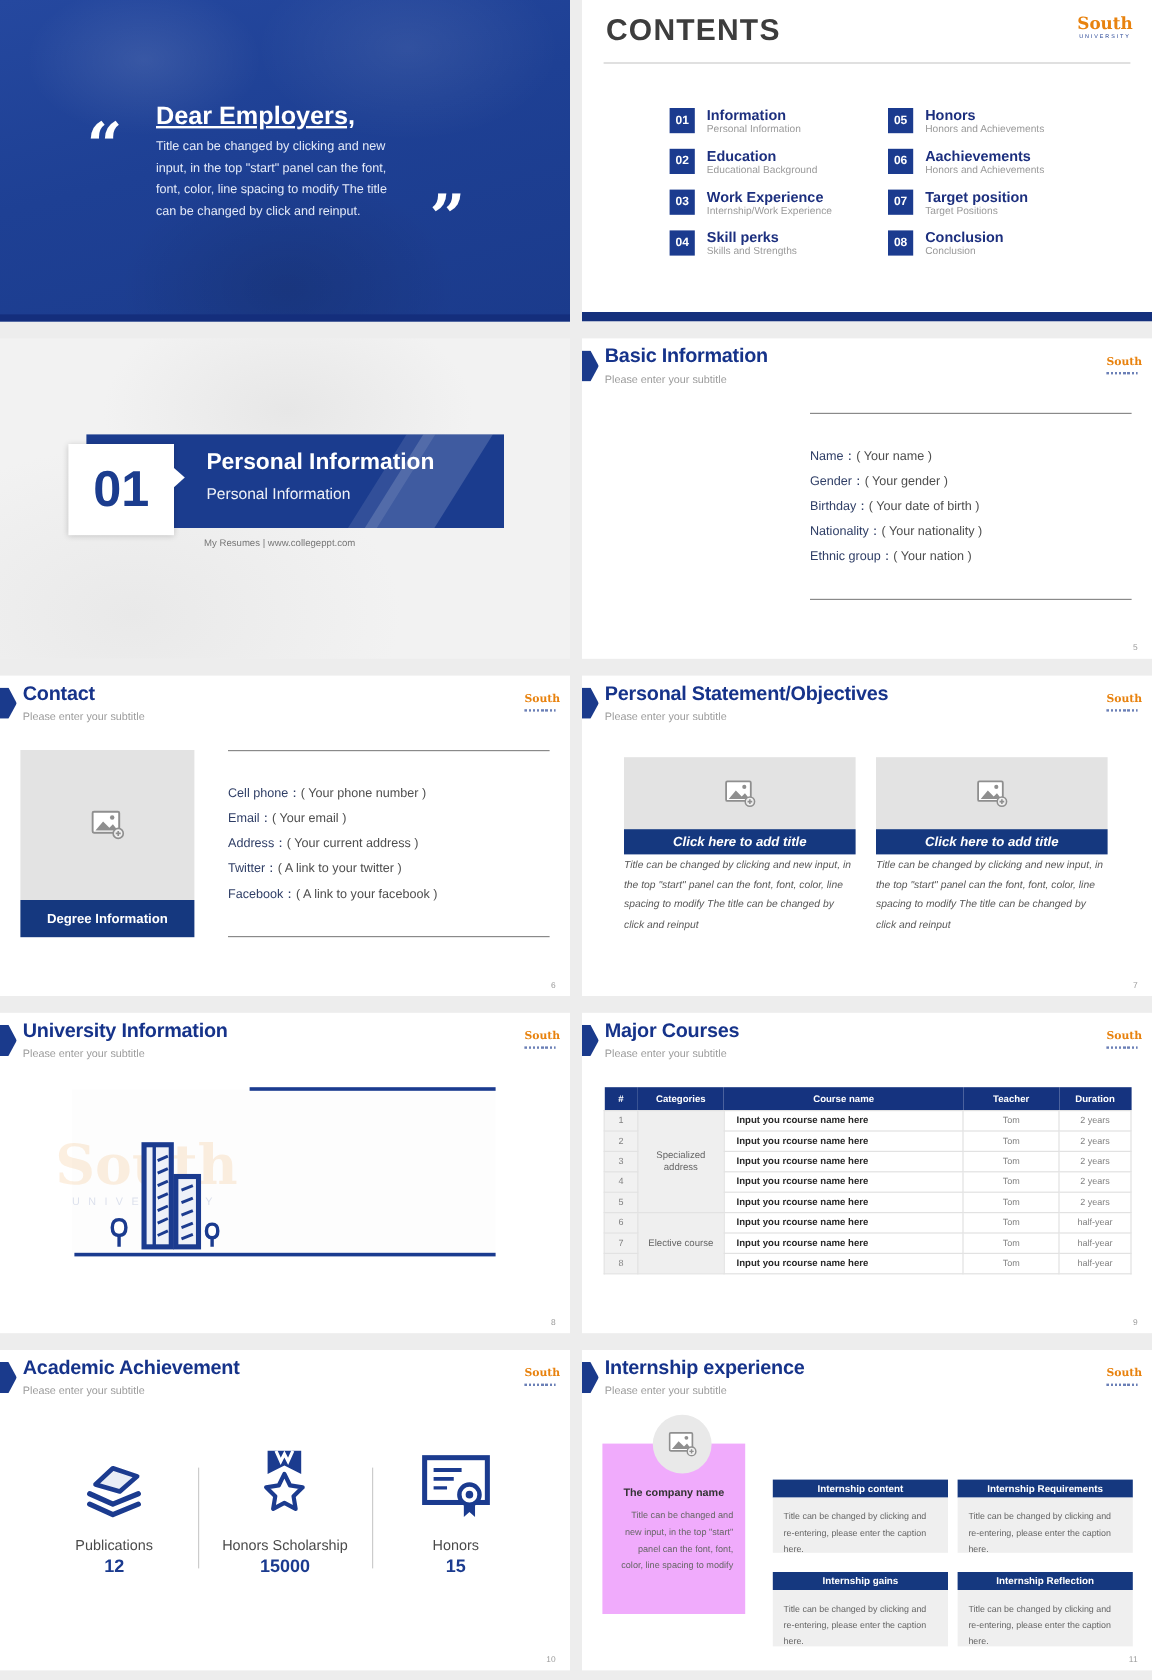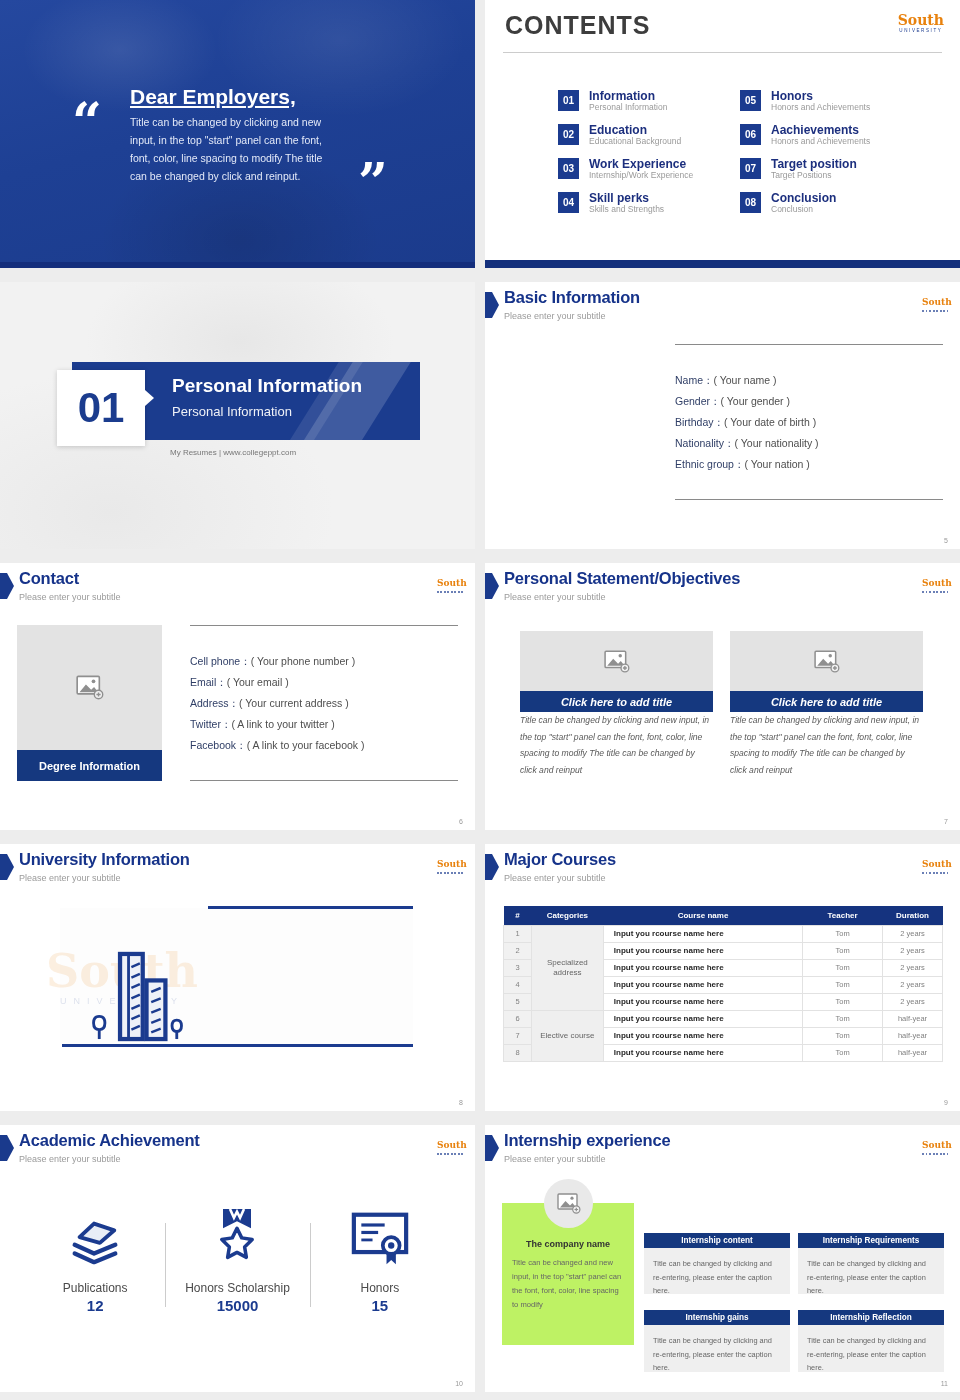--- a/index.html
+++ b/index.html
@@ -110,25 +110,25 @@
   
   .stats { position:absolute; left:24px; top:82px; width:427px; display:flex; }
   .stat { flex:1; text-align:center; }
   .stat-icon { height:60px; display:flex; align-items:flex-end; justify-content:center; }
   .stat-label { margin-top:14px; font-size:12px; color:#4a4a4a; }
   .stat-value { margin-top:2px; font-size:15px; font-weight:bold; color:#1b3b8f; }
   .stat-div { position:absolute; top:98px; width:1px; height:84px; background:#ccc; }
   .stat-div.d1 { left:165px; } .stat-div.d2 { left:310px; }
 
   
-  .company { position:absolute; left:17px; top:78px; width:132px; height:142px; background:#bef264; }
+  .company { position:absolute; left:17px; top:78px; width:119px; height:142px; background:#f0abfc; }
   .company-circle { position:absolute; left:59px; top:54px; width:49px; height:49px; border-radius:50%;
     background:#e9e9e9; display:flex; align-items:center; justify-content:center; z-index:2; }
   .company-title { margin-top:36px; text-align:center; font-size:9px; font-weight:bold; color:#333; }
-  .company-text { margin:7px 10px 0; font-size:7.6px; line-height:14px; color:#666; }
+  .company-text { margin:7px 10px 0; font-size:7.6px; line-height:14px; color:#666;text-align:right; }
   .icard { position:absolute; width:146px;margin-top:28px; }
   .icard.p1 { left:159px; top:80px; } .icard.p2 { left:313px; top:80px; }
   .icard.p3 { left:159px; top:157px; } .icard.p4 { left:313px; top:157px; }
   .icard-bar { height:15px; background:#15387f; color:#fff; font-weight:bold; font-size:8.2px;
     display:flex; align-items:center; justify-content:center; }
   .icard-body { background:#efefef; padding:9px 9px 0; font-size:7.4px; line-height:13.5px; color:#666; }
   .icard.p1 .icard-body, .icard.p2 .icard-body { height:46px; }
   .icard.p3 .icard-body, .icard.p4 .icard-body { height:47px; }
 </style>
 </head>

